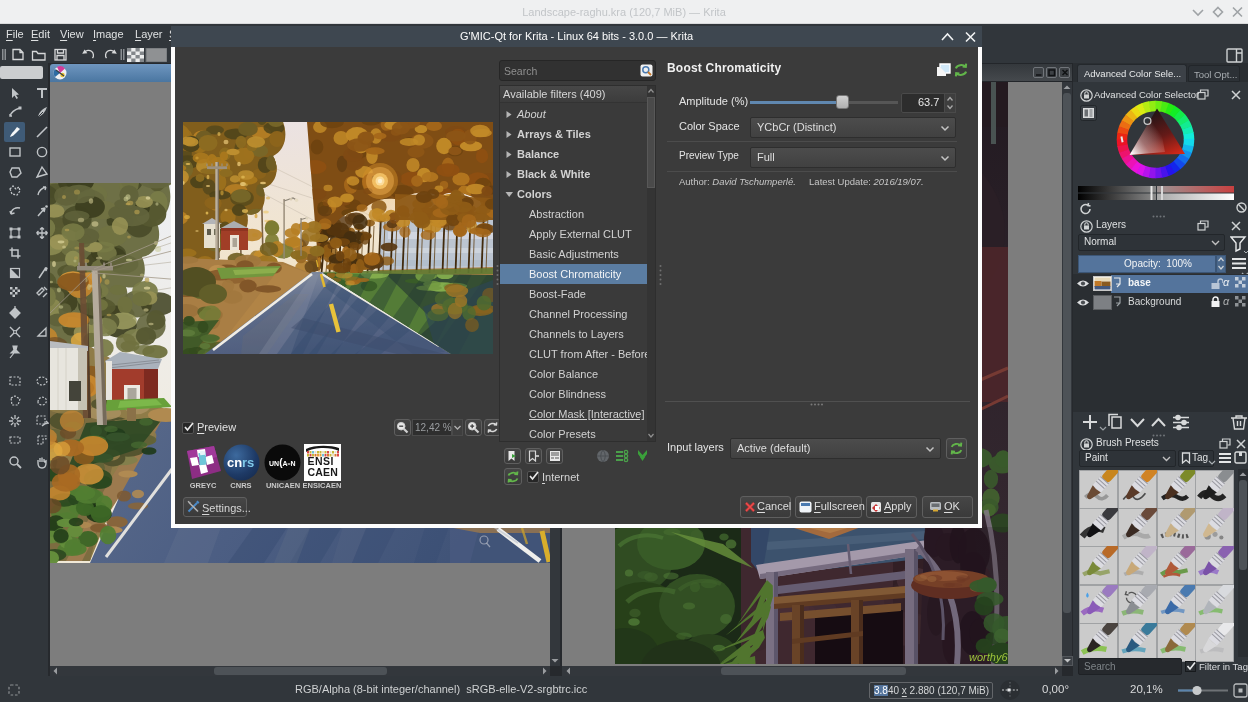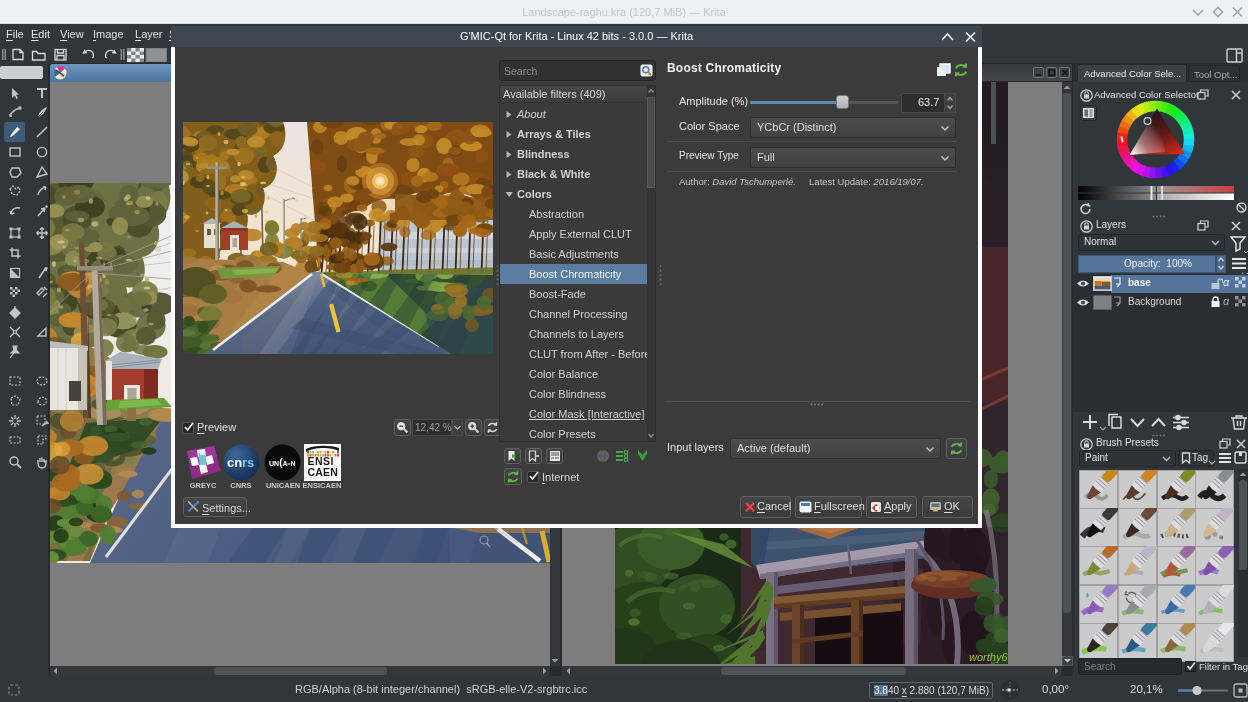--- a/index.html
+++ b/index.html
@@ -1244,21 +1244,21 @@
 <path d="M2 6.5 H52" stroke="#6e7276" stroke-width="2"></path>
 <path d="M2 6.5 H20" stroke="#5b84ad" stroke-width="2"></path>
 <circle cx="21" cy="6.5" r="4.6" fill="#c7cacc"></circle>
 </svg>
 <svg class="ab" style="left:1233px;top:683px" width="15" height="15" viewBox="0 0 15 15">
 <rect x="1" y="1" width="13" height="13" rx="2" stroke="#b9bcbe" stroke-width="1.3" fill="none"></rect>
 <rect x="5.5" y="5.5" width="4" height="4" fill="#b9bcbe"></rect>
 </svg>
 <div class="ab" style="left:171px;top:26px;width:811px;height:502px;background:#fdfdfd;"></div>
 <div class="ab" style="left:171px;top:26px;width:811px;height:21px;background:#3e4750;"></div>
-<div class="tx" style="left:171px;top:31px;width:811px;text-align:center;color:#fcfcfc;font-size:11px;">G'MIC-Qt for Krita - Linux 42 bits - 3.0.0 — Krita</div>
+<div class="tx" style="left:171px;top:31px;width:811px;text-align:center;color:#fcfcfc;font-size:11px;">G'MIC-Qt for Krita - Linux 64 bits - 3.0.0 — Krita</div>
 <svg class="ab" style="left:941px;top:31px" width="36" height="12" viewBox="0 0 36 12">
 <g stroke="#f0f2f3" stroke-width="1.6" fill="none">
       <path d="M1 9 L6.5 3 L12 9"></path>
       <path d="M25 1.5 L34 10.5 M34 1.5 L25 10.5"></path>
     </g>
 </svg>
 <div class="ab" style="left:175px;top:47px;width:803px;height:477px;background:#3b3b3b;"></div>
 <svg class="ab" style="left:183px;top:122px" width="310" height="232" viewBox="0 0 310 232">
     <defs>
 <linearGradient id="sky" x1="0" y1="0" x2="0" y2="1">
@@ -2075,21 +2075,21 @@
     <polygon points="1.5,1 6.5,4.5 1.5,8" fill="#b5b5b5"></polygon>
   </svg>
 <div class="tx" style="left:517px;top:109px;font-size:11px;color:#d2d2d2;font-style:italic;">About</div>
 <svg class="ab" style="left:505px;top:130px" width="9" height="9" viewBox="0 0 9 9">
     <polygon points="1.5,1 6.5,4.5 1.5,8" fill="#b5b5b5"></polygon>
   </svg>
 <div class="tx" style="left:517px;top:129px;font-size:11px;color:#d2d2d2;font-weight:bold;">Arrays &amp; Tiles</div>
 <svg class="ab" style="left:505px;top:150px" width="9" height="9" viewBox="0 0 9 9">
     <polygon points="1.5,1 6.5,4.5 1.5,8" fill="#b5b5b5"></polygon>
   </svg>
-<div class="tx" style="left:517px;top:149px;font-size:11px;color:#d2d2d2;font-weight:bold;">Blindness</div>
+<div class="tx" style="left:517px;top:149px;font-size:11px;color:#d2d2d2;font-weight:bold;">Balance</div>
 <svg class="ab" style="left:505px;top:170px" width="9" height="9" viewBox="0 0 9 9">
     <polygon points="1.5,1 6.5,4.5 1.5,8" fill="#b5b5b5"></polygon>
   </svg>
 <div class="tx" style="left:517px;top:169px;font-size:11px;color:#d2d2d2;font-weight:bold;">Black &amp; White</div>
 <svg class="ab" style="left:505px;top:190px" width="9" height="9" viewBox="0 0 9 9">
     <polygon points="0.5,2 8,2 4.2,7" fill="#b5b5b5"></polygon>
   </svg>
 <div class="tx" style="left:517px;top:189px;font-size:11px;color:#d2d2d2;font-weight:bold;">Colors</div>
 <div class="tx" style="left:529px;top:209px;font-size:11px;color:#d2d2d2;">Abstraction</div>
 <div class="tx" style="left:529px;top:229px;font-size:11px;color:#d2d2d2;">Apply External CLUT</div>

